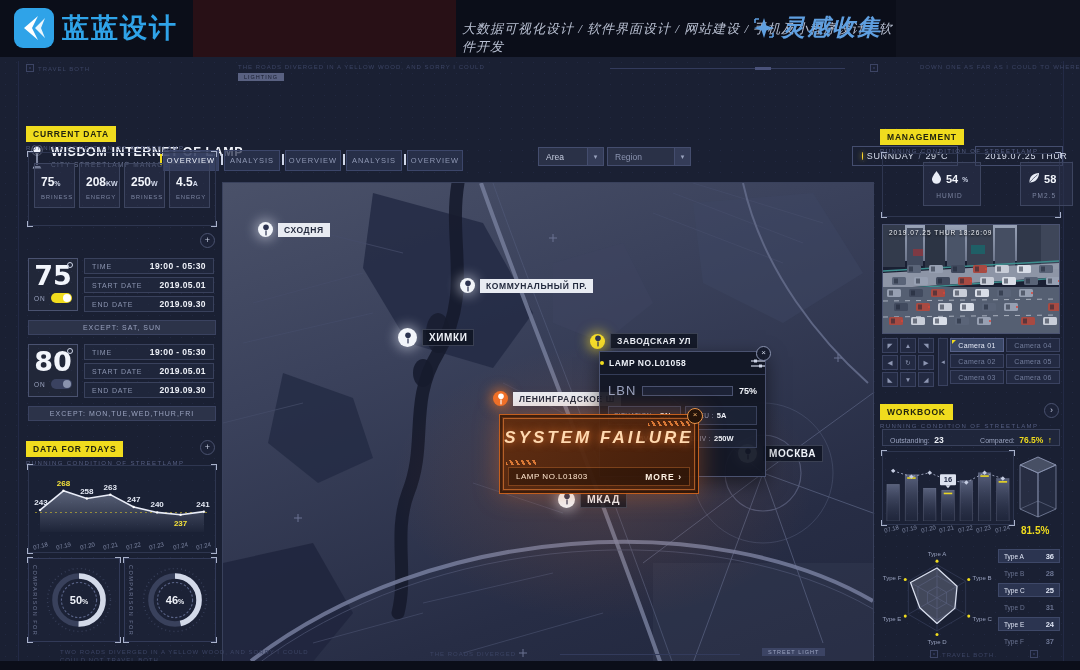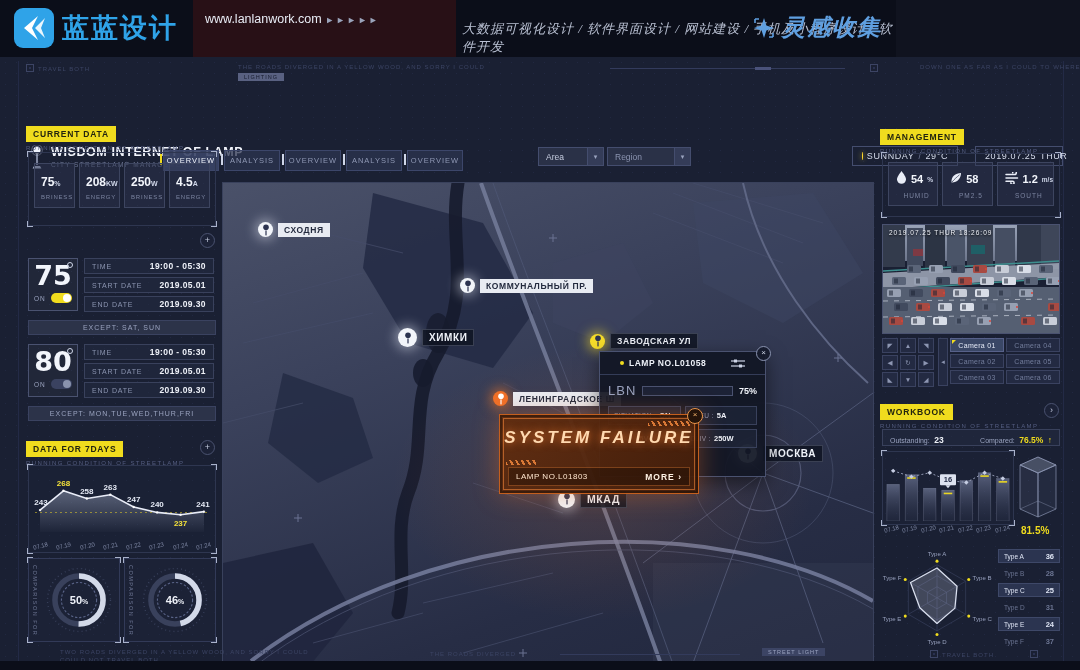--- a/index.html
+++ b/index.html
@@ -86,21 +86,21 @@
   .pin .dot.orange{background:#f07028;box-shadow:0 0 12px 3px rgba(240,120,40,.6);}
   .pin .tag{padding:2px 6px;white-space:nowrap;font-weight:bold;letter-spacing:.6px;}
   .tag.light{background:#e8ebf2;color:#232a3e;}
   .tag.dark{background:rgba(15,19,33,.82);color:#eef1f8;border:1px solid rgba(200,210,235,.22);}
   .pin.s .dot{width:15px;height:15px;} .pin.s .tag{font-size:8.5px;}
   .pin.m .dot{width:17px;height:17px;} .pin.m .tag{font-size:10.5px;}
   .pin.l .dot{width:19px;height:19px;} .pin.l .tag{font-size:10px;}
   
   .popup{position:absolute;left:376px;top:168px;width:165px;height:124px;background:rgba(17,21,36,.93);border:1px solid #4a5270;box-shadow:0 6px 18px rgba(0,0,0,.5);}
   .popup-close{position:absolute;right:-6px;top:-6px;width:13px;height:13px;border-radius:50%;border:1px solid #8a93b0;background:rgba(22,27,44,.95);color:#cfd6e8;font-size:8px;line-height:11px;text-align:center;cursor:pointer;}
-  .popup-title{display:flex;align-items:center;gap:5px;height:22px;padding:0 20px;border-bottom:1px solid #343c58;}
+  .popup-title{display:flex;align-items:center;gap:5px;height:22px;padding:0 0;border-bottom:1px solid #343c58;}
   .popup-title .ydot{width:4px;height:4px;border-radius:50%;background:#f0dc1e;}
   .popup-title .t{flex:1;font-size:8.5px;font-weight:bold;color:#eef1f8;letter-spacing:.5px;}
   .lbn-row{display:flex;align-items:center;gap:6px;padding:8px 8px 6px;}
   .lbn-row .k{font-size:13px;color:#9aa3bf;letter-spacing:1px;}
   .lbn-track{flex:1;height:8px;border:1px solid #4a5270;background:#1c2236;position:relative;}
   .lbn-fill{height:100%;background:repeating-linear-gradient(90deg,#f0dc1e 0 3px,#4a4a18 3px 4px);}
   .lbn-row .p{font-size:9px;font-weight:bold;color:#f2f5fb;}
   .cellgrid{display:grid;grid-template-columns:1fr 1fr;gap:4px;padding:2px 8px;}
   .cell{border:1px solid #39415c;background:rgba(36,43,66,.5);height:17px;display:flex;align-items:center;padding:0 5px;gap:3px;}
   .cell .k{font-size:6.5px;color:#8b94b0;letter-spacing:.4px;}
@@ -109,21 +109,21 @@
   .alert{position:absolute;left:276px;top:231px;width:198px;height:78px;background:linear-gradient(135deg,rgba(99,45,14,.94),rgba(68,30,10,.94));border:1px solid #c45f1e;box-shadow:0 0 26px rgba(230,110,40,.4),inset 0 0 0 2px rgba(20,10,4,.4);}
   .alert::before{content:"";position:absolute;inset:3px;border:1px solid rgba(255,140,60,.55);pointer-events:none;}
   .alert-close{position:absolute;right:-5px;top:-7px;width:14px;height:14px;border-radius:50%;border:1px solid #e8944a;background:#241309;color:#f5b36a;font-size:8px;line-height:12px;text-align:center;cursor:pointer;}
   .alert-title{margin-top:13px;text-align:center;font-size:17px;font-weight:900;font-style:italic;letter-spacing:3px;color:#ffd9b0;text-shadow:0 0 9px rgba(255,130,50,.9);}
   .alert-foot{position:absolute;left:8px;right:8px;bottom:7px;height:17px;display:flex;align-items:center;justify-content:space-between;background:rgba(0,0,0,.28);border:1px solid rgba(255,140,60,.35);padding:0 7px;}
   .alert-foot .lamp{font-size:8px;color:#ffe6cf;letter-spacing:.5px;}
   .alert-foot .more{font-size:8.5px;font-weight:bold;color:#fff2e4;letter-spacing:1px;cursor:pointer;}
   .hatch{position:absolute;width:44px;height:5px;background:repeating-linear-gradient(60deg,#e8813a 0 2px,transparent 2px 5px);opacity:.9;}
   
   .env-grid{position:absolute;display:flex;gap:4px;}
-  .env-box{flex:1;border:1px solid #3d4560;background:rgba(46,54,80,.45);padding:7px 0 6px 7px;}
+  .env-box{flex:1;border:1px solid #3d4560;background:rgba(46,54,80,.45);padding:7px 12px 6px 7px;margin-left:35px;}
   .env-top{display:flex;align-items:center;gap:4px;}
   .env-box .v{font-size:11px;font-weight:bold;color:#f2f5fb;}
   .env-box .u{font-size:6.5px;font-weight:bold;color:#cfd6e8;}
   .env-box .l{font-size:6.5px;color:#7b84a0;letter-spacing:1px;margin-top:4px;text-align:center;}
   .photo{position:absolute;border:1px solid #4a5270;overflow:hidden;}
   .photo .ts{position:absolute;left:6px;top:4px;font-size:6.5px;color:#eef1f8;letter-spacing:1px;text-shadow:0 1px 2px #000;z-index:2;}
   .dpad{position:absolute;display:grid;grid-template-columns:repeat(3,16px);grid-auto-rows:15px;gap:2px;}
   .dpad b{border:1px solid #3a4260;background:#232a42;color:#8d96b2;font-size:6.5px;font-weight:normal;display:flex;align-items:center;justify-content:center;cursor:pointer;}
   .cam-nav{position:absolute;width:8px;height:46px;border:1px solid #3a4260;background:#232a42;color:#8d96b2;font-size:7px;display:flex;align-items:center;justify-content:center;cursor:pointer;}
   .cam-btns{position:absolute;display:grid;grid-template-rows:repeat(3,14px);grid-auto-flow:column;grid-auto-columns:54px;gap:2px;}
@@ -149,22 +149,20 @@
     <div class="logo-wrap">
       <span class="logo-mark">
         <svg width="32" height="26" viewBox="0 0 32 26">
             <path d="M20 1 L6 13 L20 25 L14 13 Z" fill="#fff"></path>
             <path d="M27 3 L17 13 L27 23 L23 13 Z" fill="#fff" opacity=".9"></path>
           </svg>
       </span>
       <span class="logo-text">蓝蓝设计</span>
     </div>
     <div class="contact">
-      <div><span>www.lanlanwork.com</span>
-           <span class="arrows">►►►►►</span></div>
     </div>
     <div class="services">大数据可视化设计 / 软件界面设计 / 网站建设 / 手机及小程序设计 / 软件开发</div>
     <div class="collect">
       <svg width="24" height="24" viewBox="0 0 24 24">
           <path d="M12 2 L14.4 9.6 L22 12 L14.4 14.4 L12 22 L9.6 14.4 L2 12 L9.6 9.6 Z" fill="#5f9fe0"></path>
           <path d="M3 3 h4 M3 3 v4 M21 21 h-4 M21 21 v-4" stroke="#5f9fe0" stroke-width="1.6" fill="none"></path>
         </svg>
       <span>灵感收集</span>
     </div>
   </div>

